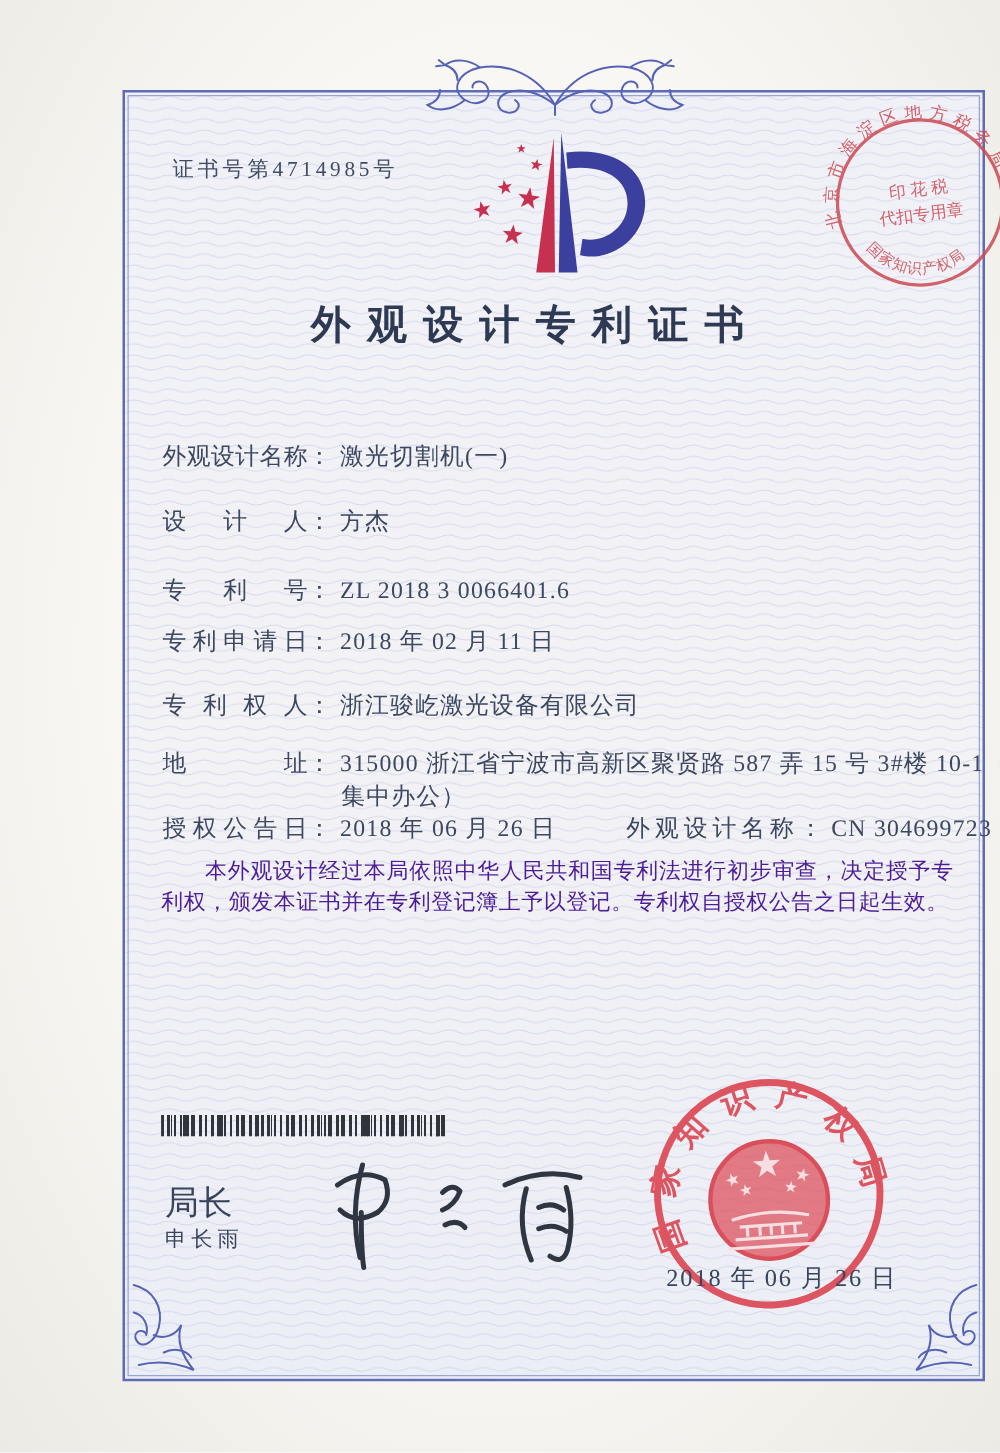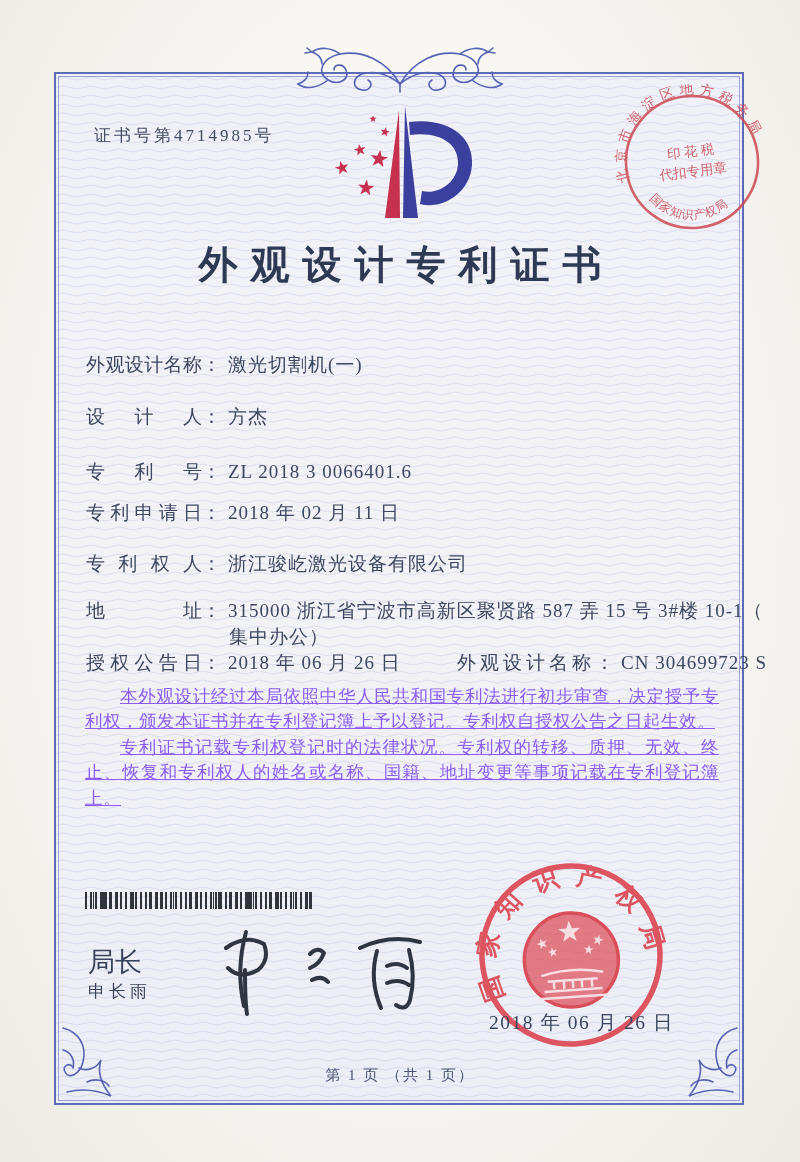--- a/index.html
+++ b/index.html
@@ -3,21 +3,21 @@
 <meta charset="utf-8">
 <style>
   html,body{margin:0;padding:0;}
   body{
     width:800px;height:1162px;
     font-family:"Liberation Serif","DejaVu Serif",serif;
     background:radial-gradient(ellipse at 50% 45%, #f8f7f3 55%, #eceae4 100%);
     position:relative;overflow:hidden;
     color:#3c4760;
   }
-  .sheet{position:absolute;inset:0;}
+  .sheet{position:absolute;inset:0;margin-left:44px;}
 
   
   .frame{
     position:absolute;left:54px;top:72px;width:690px;height:1033px;
     border:2px solid #5e6cb8;
     background:linear-gradient(180deg,#f0f1f7 0%,#f3f2f5 50%,#eceef6 100%);
     box-sizing:border-box;
   }
   .frame-inner{position:absolute;inset:2px;border:1px solid #9aa3d4;pointer-events:none;}
   .guilloche{position:absolute;inset:0;width:100%;height:100%;opacity:.45;}
@@ -27,36 +27,36 @@
   .corner-flourish{position:absolute;width:78px;height:78px;}
   .corner-flourish.left{left:57px;top:1022px;}
   .corner-flourish.right{left:665px;top:1022px;transform:scaleX(-1);}
 
   
   .cert-no{position:absolute;left:94px;top:124px;font-size:17px;letter-spacing:3px;color:#414c63;}
   .logo{position:absolute;left:324px;top:104px;width:156px;height:120px;}
   .tax-stamp{position:absolute;left:614px;top:84px;width:156px;height:156px;transform:rotate(-7deg);opacity:.85;}
   .title{
     position:absolute;left:0;top:238px;width:100%;text-align:center;
-    font-size:39px;font-weight:700;letter-spacing:13px;text-indent:13px;color:#2e3a54;
+    font-size:32px;font-weight:700;letter-spacing:13px;text-indent:13px;color:#2e3a54;
   }
 
   
   .rows{position:absolute;left:86px;top:350px;width:636px;font-size:19px;color:#3c4760;}
   .frow{position:absolute;left:0;white-space:nowrap;}
   .flabel{display:inline-block;width:116px;text-align:justify;text-align-last:justify;vertical-align:bottom;}
   .fcolon{display:inline-block;}
   .fvalue{margin-left:7px;letter-spacing:1px;}
   .addr-line2{position:absolute;left:143px;letter-spacing:1px;}
 
   
   .paras{position:absolute;left:85px;top:684px;width:634px;}
   .paras p{
     margin:0;font-size:17.5px;line-height:25.4px;text-indent:2em;
-    text-align:justify;color:#8b5cf6;letter-spacing:.5px;text-decoration:underline;
+    text-align:justify;color:#4c1d95;letter-spacing:.5px;
   }
 
   
   .barcode{
     position:absolute;left:85px;top:892px;width:228px;height:17px;
     background:
       repeating-linear-gradient(90deg,#30353c 0 2px,transparent 2px 5px),
       repeating-linear-gradient(90deg,#30353c 0 1px,transparent 1px 8px),
       repeating-linear-gradient(90deg,transparent 0 17px,#30353c 17px 20px,transparent 20px 29px);
   }
@@ -183,21 +183,20 @@
     <div class="frow" style="top:300px">
       <span class="flabel">授权公告日</span><span class="fcolon">：</span><span class="fvalue">2018 年 06 月 26 日</span>
     </div>
     <div class="frow" style="top:300px;left:371px">
       <span style="letter-spacing:4px">外观设计名称</span><span class="fcolon">：</span><span class="fvalue">CN 304699723 S</span>
     </div>
   </div>
 
   <div class="paras">
     <p>本外观设计经过本局依照中华人民共和国专利法进行初步审查，决定授予专利权，颁发本证书并在专利登记簿上予以登记。专利权自授权公告之日起生效。</p>
-    <p>专利证书记载专利权登记时的法律状况。专利权的转移、质押、无效、终止、恢复和专利权人的姓名或名称、国籍、地址变更等事项记载在专利登记簿上。</p>
   </div>
 
   <div class="barcode"></div>
 
   <div class="signer-title">局长</div>
   <div class="signer-name">申长雨</div>
 
   <svg class="signature" viewBox="0 0 232 104" xmlns="http://www.w3.org/2000/svg">
     <g fill="none" stroke="#2f3642" stroke-width="4" stroke-linecap="round" stroke-linejoin="round">
       <path d="M34,14 C28,36 26,62 32,88"></path>
@@ -236,15 +235,14 @@
         <path d="M72,122 L122,122"></path>
         <path d="M78,122 L78,130 M88,122 L88,130 M97,122 L97,130 M106,122 L106,130 M116,122 L116,130"></path>
         <path d="M68,132 L126,132"></path>
         <path d="M62,139 L132,139"></path>
       </g>
     </g>
   </svg>
 
   <div class="seal-date">2018 年 06 月 26 日</div>
 
-  <div class="footer">第 1 页 （共 1 页）</div>
 
 </div>
 
 </body></html>

